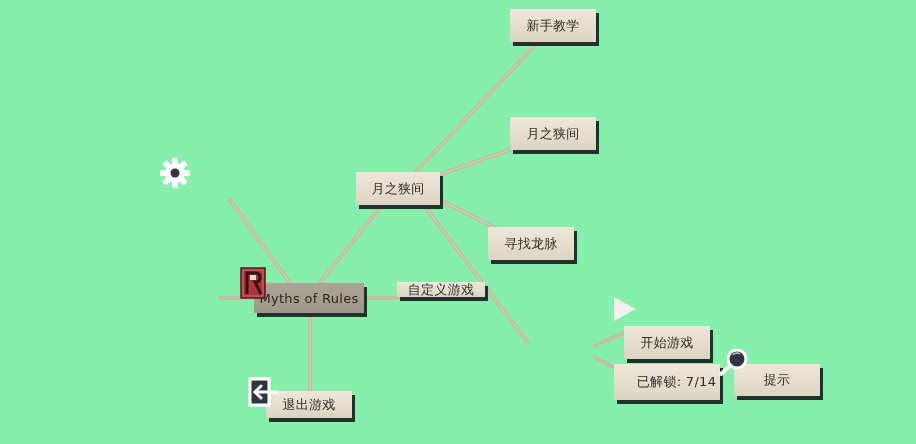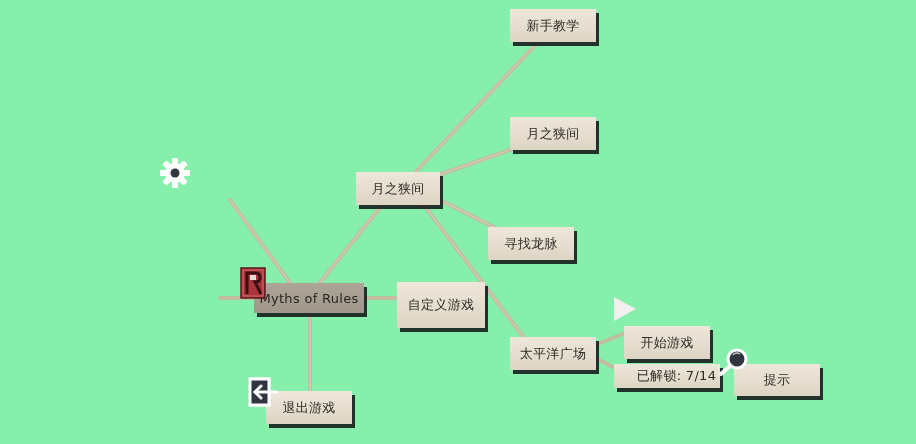--- a/index.html
+++ b/index.html
@@ -125,49 +125,46 @@
   <div class="card center" style="left:254px; top:283px; width:110px; height:30px;">
     <span>Myths of Rules</span>
   </div>
   <svg class="icon" style="left:240px; top:267px;" width="26" height="32" viewBox="0 0 26 32">
     <rect x="1" y="1" width="24" height="30" fill="#a8353a" stroke="#5a1a1d" stroke-width="1.5"></rect>
     <rect x="3" y="3" width="20" height="26" fill="none" stroke="#d46a6e" stroke-width="1"></rect>
     <path d="M7 27 V6 H16 Q20 6 20 11 Q20 15 15 15 L21 27" fill="none" stroke="#3a0f12" stroke-width="3"></path>
     <rect x="10" y="8" width="6" height="5" fill="#e8dcd0"></rect>
   </svg>
 
-  <div class="card" style="left:397px; top:282px; width:88px; height:46px;">
+  <div class="card" style="left:397px; top:282px; width:88px; height:15px;">
     <span>自定义游戏</span>
   </div>
 
   <div class="card" style="left:624px; top:310px; width:86px; height:33px;margin-top:16px;">
     <span>开始游戏</span>
   </div>
   <svg class="icon" style="left:612px; top:295px;" width="26" height="28" viewBox="0 0 26 28">
     <polygon points="2,2 24,14 2,26" fill="#f2f0ee"></polygon>
   </svg>
 
-  <div class="card" style="left:510px; top:337px; width:86px; height:33px;">
-    <span>太平洋广场</span>
-  </div>
 
-  <div class="card" style="left:614px; top:364px; width:106px; height:24px;padding-left:19px;">
+  <div class="card" style="left:614px; top:364px; width:106px; height:36px;padding-left:19px;">
     <span>已解锁: 7/14</span>
   </div>
 
   <div class="card" style="left:734px; top:364px; width:86px; height:32px;font-family:Liberation Serif, serif;">
     <span>提示</span>
   </div>
   <svg class="icon" style="left:716px; top:346px;" width="34" height="32" viewBox="0 0 34 32">
     <circle cx="21" cy="13" r="9" fill="#30353f" stroke="#ffffff" stroke-width="3"></circle>
     <path d="M17 9 A5 5 0 0 1 24 8" fill="none" stroke="#ffffff" stroke-width="1.5" opacity="0.7"></path>
     <line x1="14" y1="20" x2="5" y2="28" stroke="#ffffff" stroke-width="4" stroke-linecap="round"></line>
   </svg>
 
-  <div class="card" style="left:266px; top:391px; width:86px; height:33px;">
+  <div class="card" style="left:266px; top:391px; width:86px; height:27px;">
     <span>退出游戏</span>
   </div>
   <svg class="icon" style="left:247px; top:376px;" width="32" height="32" viewBox="0 0 32 32">
     <path d="M3 3 H22 V10 M22 22 V29 H3 Z" fill="#30353f" stroke="#ffffff" stroke-width="3" stroke-linejoin="round"></path>
     <rect x="3" y="3" width="19" height="26" fill="#30353f" stroke="#ffffff" stroke-width="3"></rect>
     <line x1="8" y1="16" x2="30" y2="16" stroke="#ffffff" stroke-width="3" stroke-linecap="round"></line>
     <polyline points="14,10 8,16 14,22" fill="none" stroke="#ffffff" stroke-width="3" stroke-linecap="round" stroke-linejoin="round"></polyline>
   </svg>
 
 </div>

